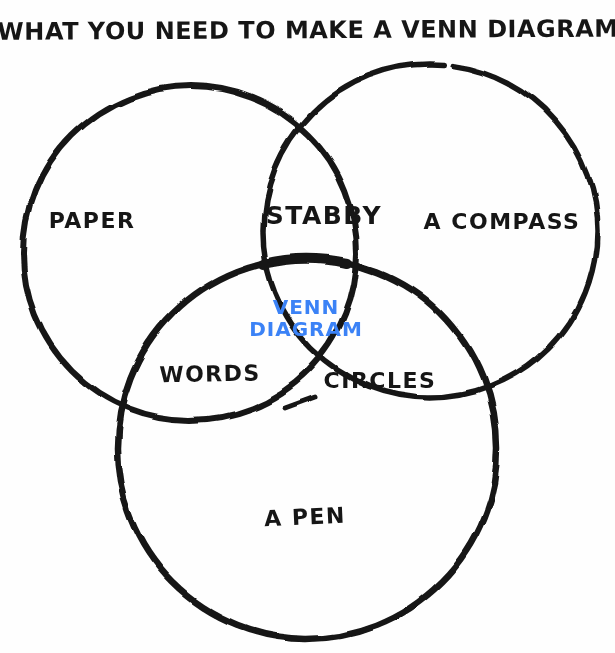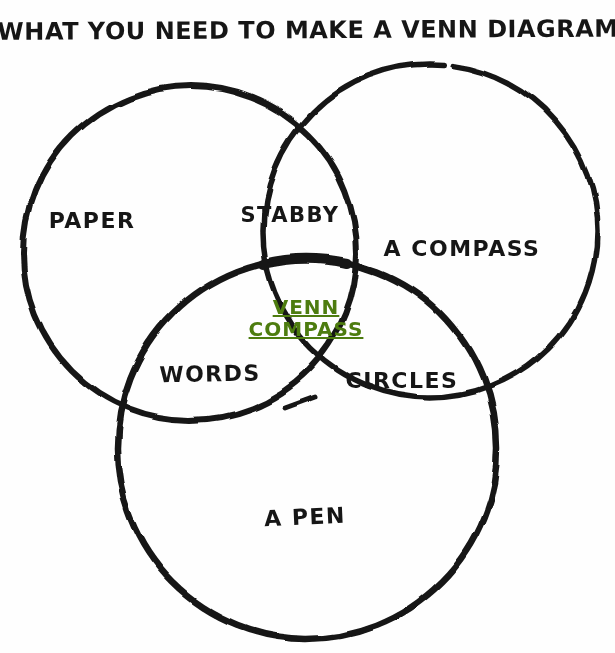--- a/index.html
+++ b/index.html
@@ -35,32 +35,31 @@
     user-select: none;
   }
   #title {
     left: 50%;
     top: 31px;
     font-size: 24px;
     letter-spacing: 0.5px;
     transform: translate(-50%, -50%) rotate(-0.3deg);
   }
   #lbl-paper    { left: 92px; top: 221px; }
-  #lbl-compass  { left: 462px; top: 222px; margin-top: 27px; }
-  #lbl-stabby   { left: 290px; top: 215px; font-size: 21px; line-height: 25px; }
+  #lbl-compass  { left: 502px; top: 222px; }
+  #lbl-stabby   { left: 324px; top: 215px; font-size: 25px; line-height: 25px; }
   #lbl-words    { left: 210px; top: 374px; transform: translate(-50%,-50%) rotate(-1deg); }
-  #lbl-circles  { left: 402px; top: 381px; }
+  #lbl-circles  { left: 380px; top: 381px; }
   #lbl-pen      { left: 305px; top: 517px; transform: translate(-50%,-50%) rotate(-2.5deg); }
   #lbl-center   {
     left: 306px; top: 318px;
-    color: #4d7c0f;
+    color: #3b82f6;
     font-size: 20px;
     line-height: 22px;
     letter-spacing: 1px;
-    text-decoration: underline;
   }
   .two-line span { display: block; }
 </style>
 </head>
 <body>
 
 <div id="stage">
 
   <svg id="circles-svg" viewBox="0 0 615 653">
     <defs>
@@ -83,21 +82,21 @@
   <div class="lbl" id="lbl-paper">PAPER</div>
 
   <div class="lbl" id="lbl-compass">A COMPASS</div>
 
   <div class="lbl two-line" id="lbl-stabby">
     <span>STABBY</span>
   </div>
 
   <div class="lbl two-line" id="lbl-center">
     <span>VENN</span>
-    <span>COMPASS</span>
+    <span>DIAGRAM</span>
   </div>
 
   <div class="lbl" id="lbl-words">WORDS</div>
 
   <div class="lbl" id="lbl-circles">CIRCLES</div>
 
   <div class="lbl" id="lbl-pen">A PEN</div>
 
 </div>
 

